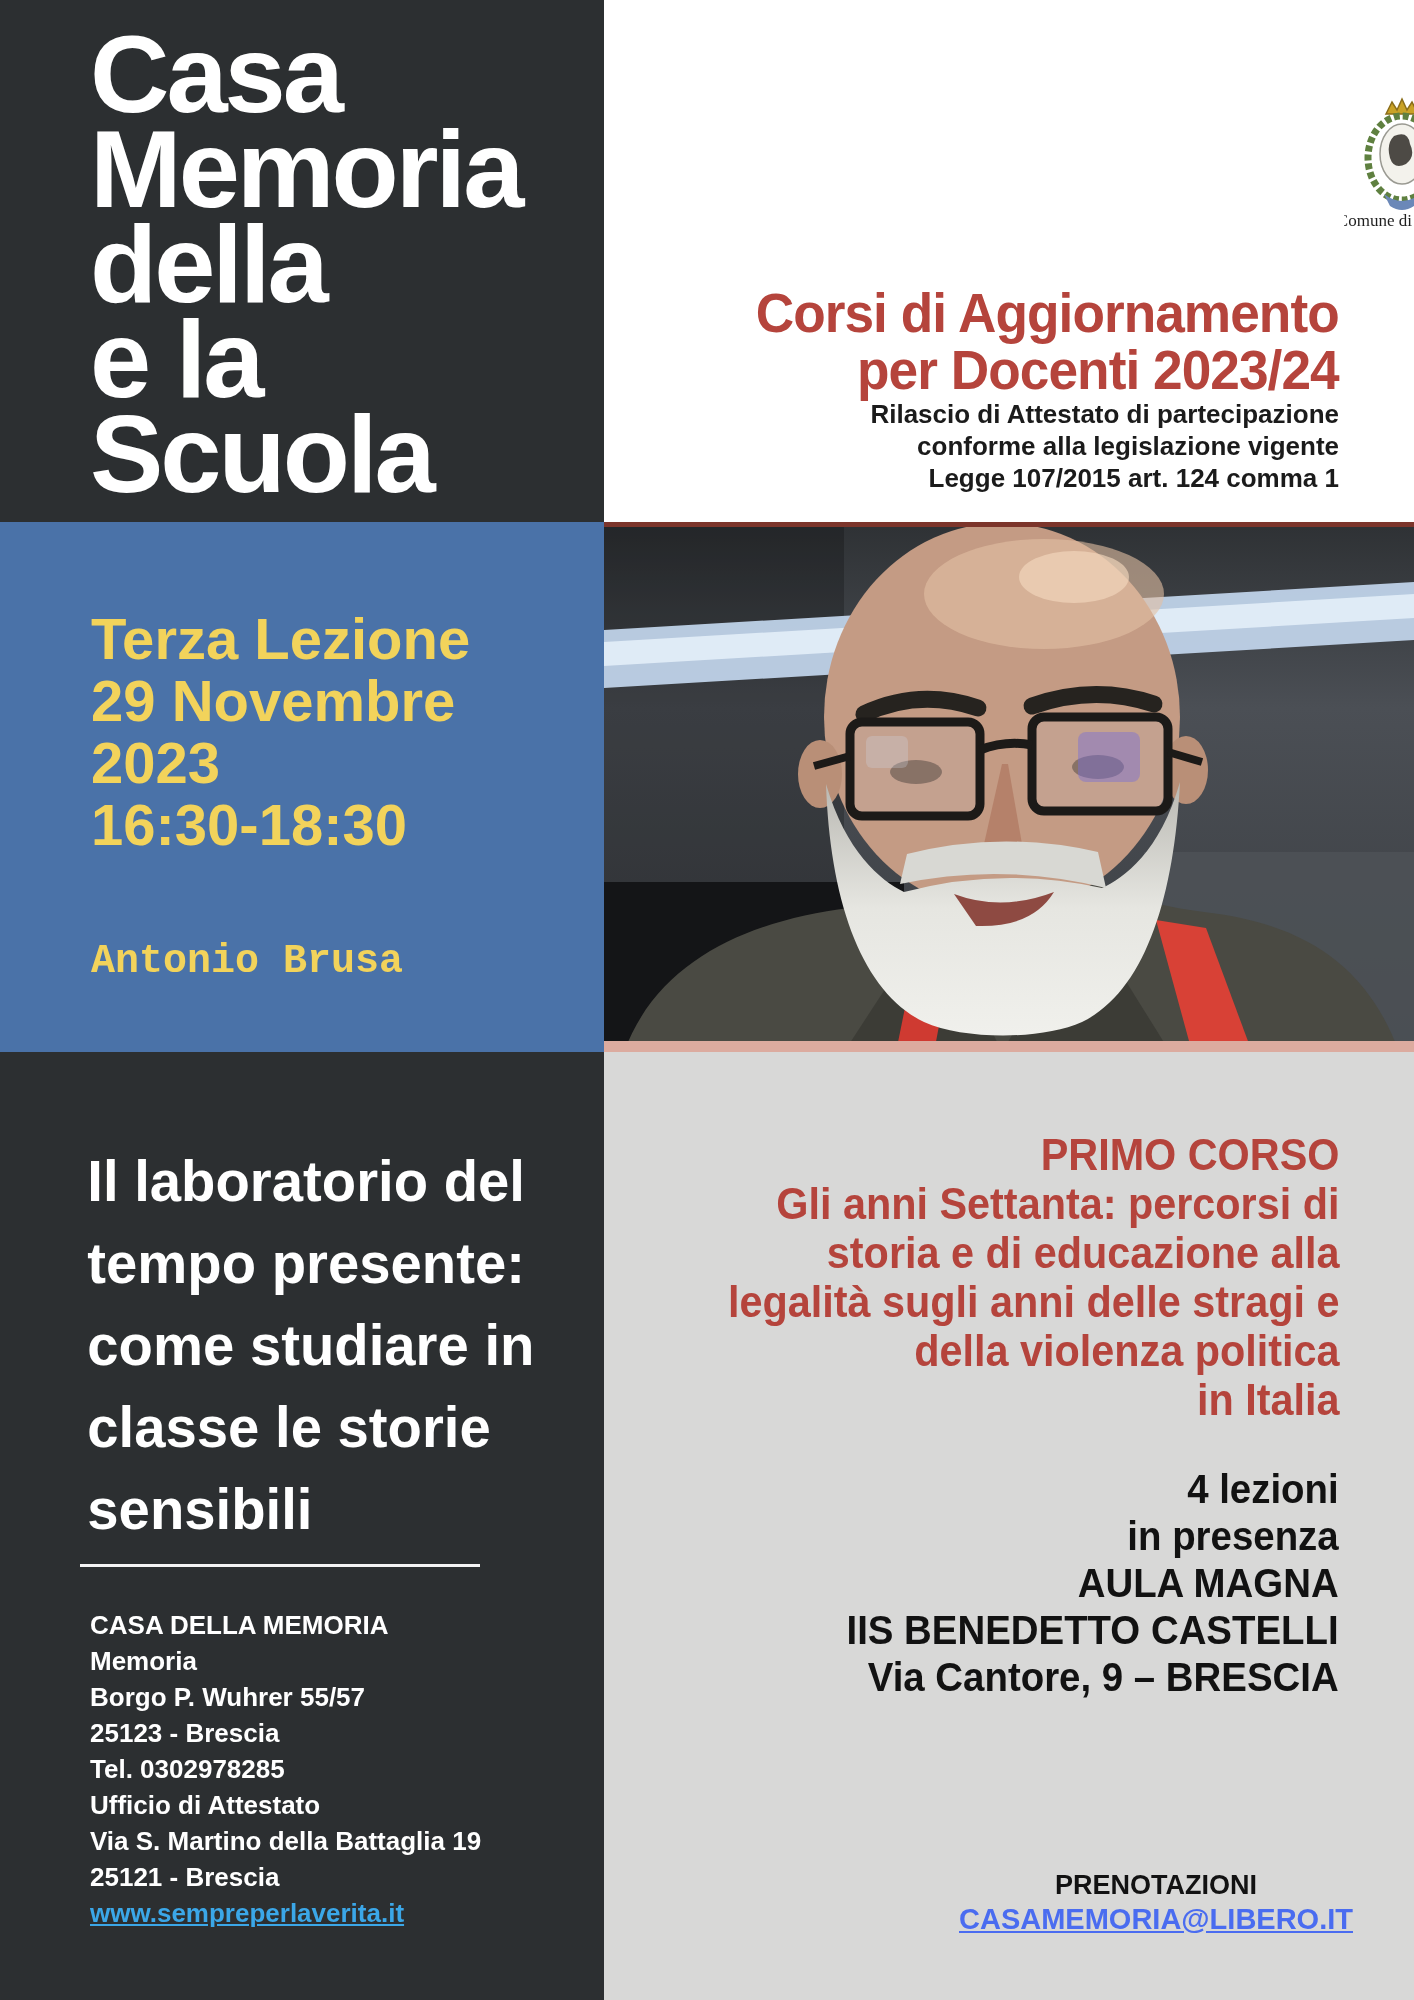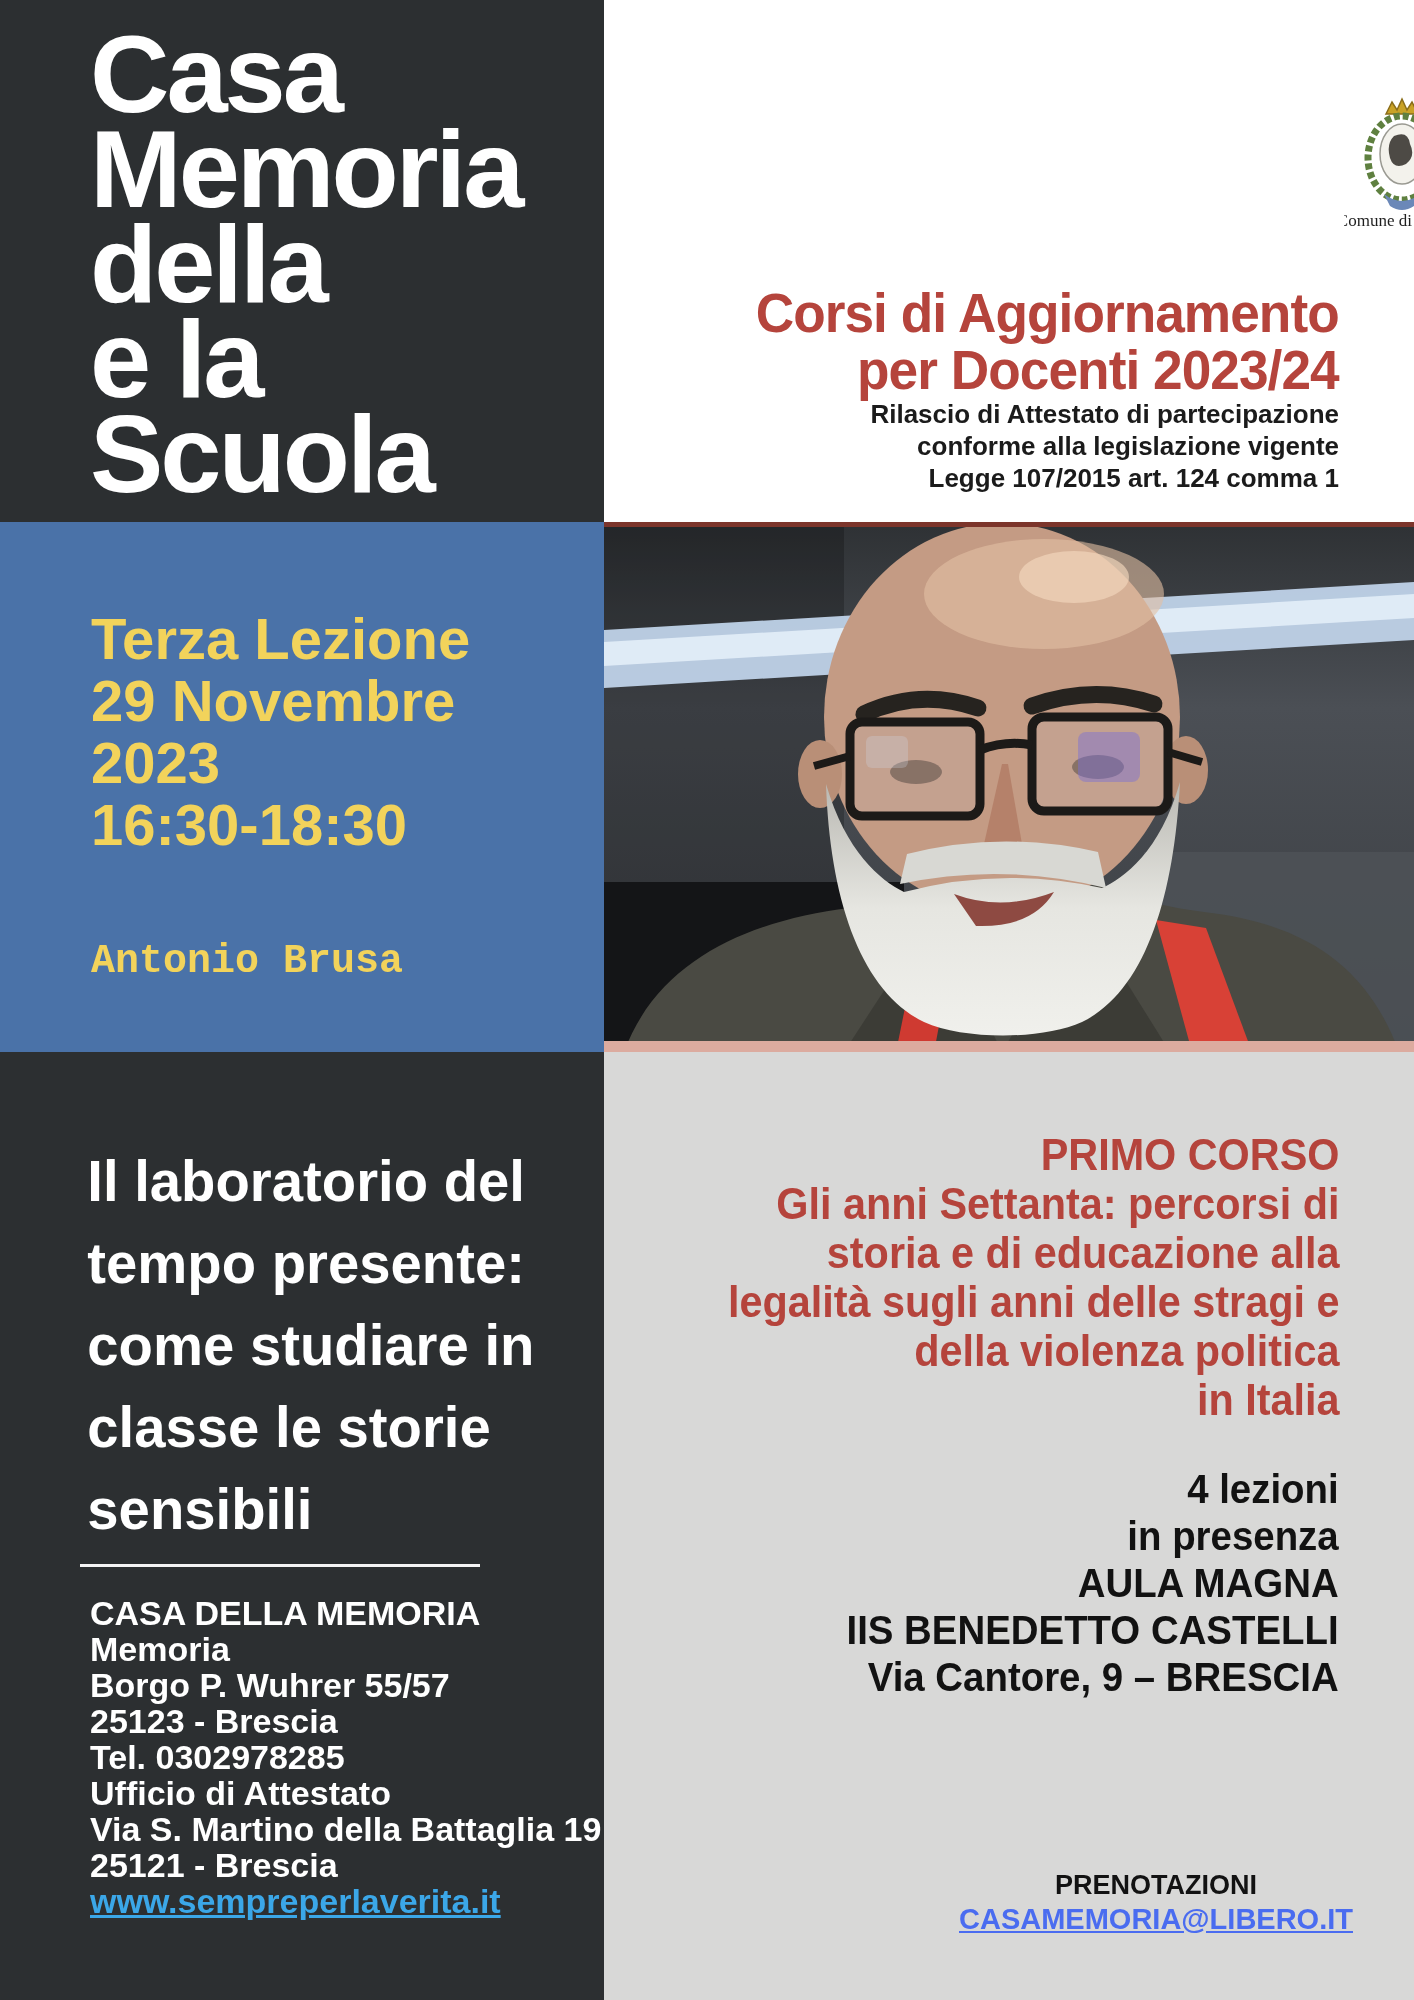--- a/index.html
+++ b/index.html
@@ -35,21 +35,21 @@
 
   .logos-svg{position:absolute;left:740px;top:36px;}
   .logo-caption{font-family:"Liberation Serif",serif;font-size:17px;fill:#1f1f1f;}
   .arch-text{font-family:"Liberation Serif",serif;font-size:30px;fill:#767328;letter-spacing:2px;}
 
   
   .lab-heading{padding:88px 0 0 90px;color:#ffffff;font-size:58px;font-weight:700;
     line-height:82px;transform:scaleX(.97);transform-origin:left top;}
   .lab-heading div{white-space:nowrap;}
   .divider{margin:14px 0 0 80px;width:400px;height:3px;background:#f4f4f4;}
-  .contact{margin:28px 0 0 90px;color:#ffffff;font-size:34px;font-weight:700;line-height:36px;}
+  .contact{margin:40px 0 0 90px;color:#ffffff;font-size:26px;font-weight:700;line-height:36px;}
   .contact div{white-space:nowrap;}
   .website-link{color:#3ba7e8;text-decoration:underline;cursor:pointer;}
 
   
   .course-kicker-wrap{position:absolute;right:75px;top:1130px;text-align:right;color:#b5443c;
     font-size:44px;font-weight:700;line-height:49px;transform:scaleX(.94);transform-origin:right top;}
   .course-kicker-wrap div{white-space:nowrap;}
   .course-details{position:absolute;right:75px;top:1466px;text-align:right;color:#121212;
     font-size:40px;font-weight:700;line-height:47px;transform:scaleX(.96);transform-origin:right top;}
   .course-details div{white-space:nowrap;}

